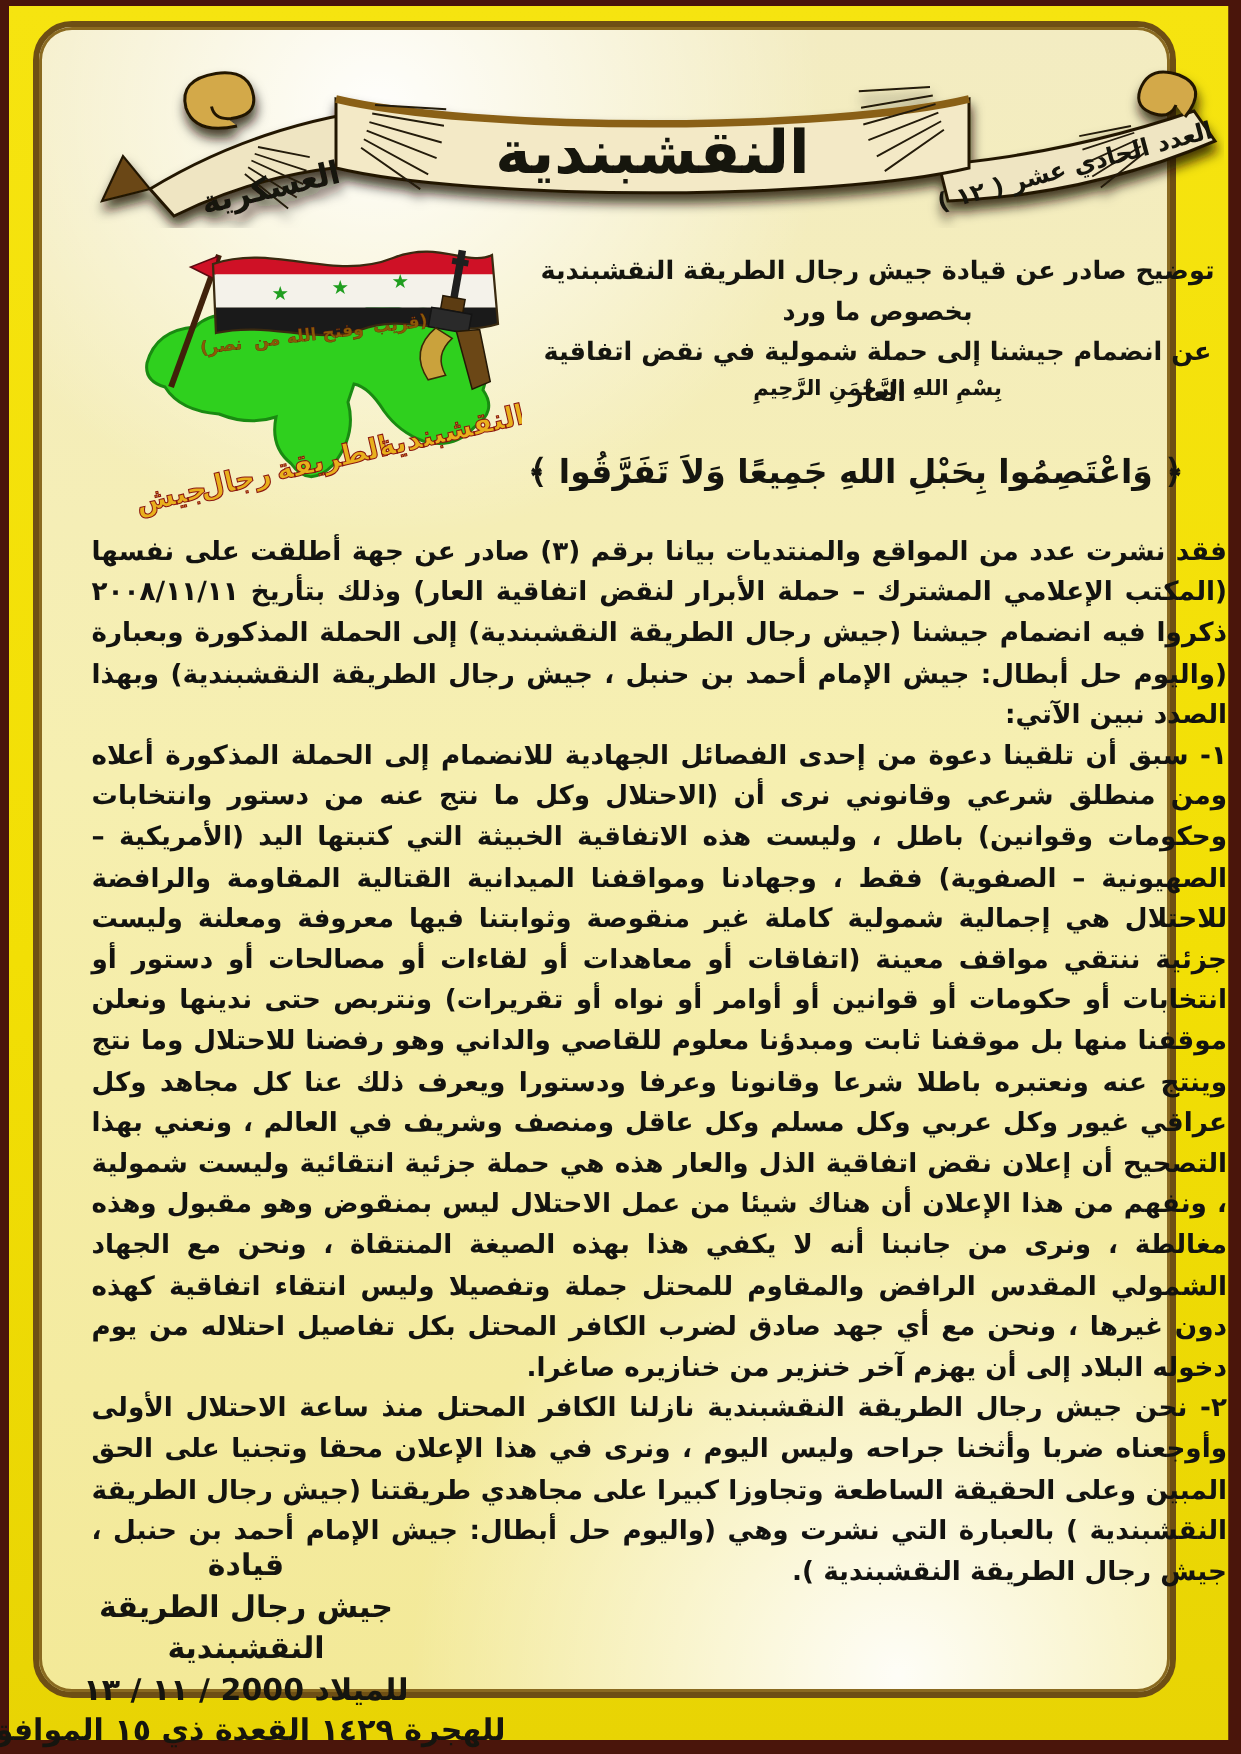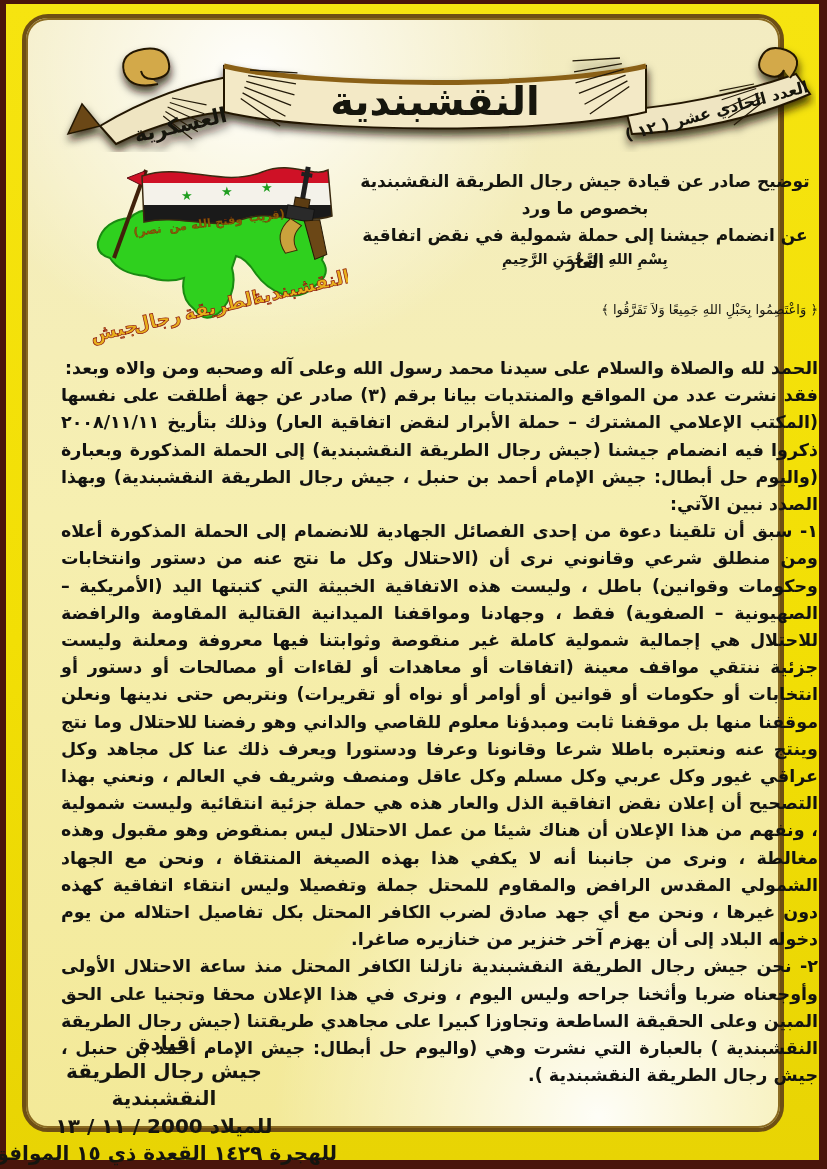--- a/index.html
+++ b/index.html
@@ -32,22 +32,22 @@
     direction:rtl;text-align:center;color:#15150f;
     font-size:17px;line-height:27px;font-weight:700;
   }
   .basmala{
     position:absolute;left:326px;top:233px;width:466px;
     direction:rtl;text-align:center;color:#15150f;
     font-size:14px;font-weight:700;
   }
   .verse{
     position:absolute;left:326px;top:284px;width:466px;
-    direction:rtl;text-align:right;color:#15150f;
-    font-size:13px;font-weight:400;
+    direction:rtl;text-align:left;color:#15150f;
+    font-size:22px;font-weight:700;
   }
   .bodytext{
     position:absolute;left:35px;top:337px;width:757px;
     direction:rtl;text-align:justify;text-align-last:right;
     color:#131310;font-size:17.5px;line-height:27.2px;font-weight:700;
   }
   .bodytext p{margin:0;padding:0;}
   .footer{
     position:absolute;left:28px;top:1012px;width:220px;
     direction:rtl;text-align:center;color:#15150f;
@@ -151,21 +151,20 @@
 
     <div class="hdr">
       <div>توضيح صادر عن قيادة جيش رجال الطريقة النقشبندية بخصوص ما ورد</div>
       <div>عن انضمام جيشنا إلى حملة شمولية في نقض اتفاقية العار</div>
     </div>
 
     <div class="basmala">بِسْمِ اللهِ الرَّحْمَنِ الرَّحِيمِ</div>
     <div class="verse">﴿ وَاعْتَصِمُوا بِحَبْلِ اللهِ جَمِيعًا وَلاَ تَفَرَّقُوا ﴾</div>
 
     <div class="bodytext">
-      <p>الحمد لله والصلاة والسلام على سيدنا محمد رسول الله وعلى آله وصحبه ومن والاه وبعد:</p>
       <p>فقد نشرت عدد من المواقع والمنتديات بيانا برقم (٣) صادر عن جهة أطلقت على نفسها (المكتب الإعلامي المشترك – حملة الأبرار لنقض اتفاقية العار) وذلك بتأريخ ٢٠٠٨/١١/١١ ذكروا فيه انضمام جيشنا (جيش رجال الطريقة النقشبندية) إلى الحملة المذكورة وبعبارة (واليوم حل أبطال: جيش الإمام أحمد بن حنبل ، جيش رجال الطريقة النقشبندية) وبهذا الصدد نبين الآتي:</p>
       <p>١- سبق أن تلقينا دعوة من إحدى الفصائل الجهادية للانضمام إلى الحملة المذكورة أعلاه ومن منطلق شرعي وقانوني نرى أن (الاحتلال وكل ما نتج عنه من دستور وانتخابات وحكومات وقوانين) باطل ، وليست هذه الاتفاقية الخبيثة التي كتبتها اليد (الأمريكية – الصهيونية – الصفوية) فقط ، وجهادنا ومواقفنا الميدانية القتالية المقاومة والرافضة للاحتلال هي إجمالية شمولية كاملة غير منقوصة وثوابتنا فيها معروفة ومعلنة وليست جزئية ننتقي مواقف معينة (اتفاقات أو معاهدات أو لقاءات أو مصالحات أو دستور أو انتخابات أو حكومات أو قوانين أو أوامر أو نواه أو تقريرات) ونتربص حتى ندينها ونعلن موقفنا منها بل موقفنا ثابت ومبدؤنا معلوم للقاصي والداني وهو رفضنا للاحتلال وما نتج وينتج عنه ونعتبره باطلا شرعا وقانونا وعرفا ودستورا ويعرف ذلك عنا كل مجاهد وكل عراقي غيور وكل عربي وكل مسلم وكل عاقل ومنصف وشريف في العالم ، ونعني بهذا التصحيح أن إعلان نقض اتفاقية الذل والعار هذه هي حملة جزئية انتقائية وليست شمولية ، ونفهم من هذا الإعلان أن هناك شيئا من عمل الاحتلال ليس بمنقوض وهو مقبول وهذه مغالطة ، ونرى من جانبنا أنه لا يكفي هذا بهذه الصيغة المنتقاة ، ونحن مع الجهاد الشمولي المقدس الرافض والمقاوم للمحتل جملة وتفصيلا وليس انتقاء اتفاقية كهذه دون غيرها ، ونحن مع أي جهد صادق لضرب الكافر المحتل بكل تفاصيل احتلاله من يوم دخوله البلاد إلى أن يهزم آخر خنزير من خنازيره صاغرا.</p>
       <p>٢- نحن جيش رجال الطريقة النقشبندية نازلنا الكافر المحتل منذ ساعة الاحتلال الأولى وأوجعناه ضربا وأثخنا جراحه وليس اليوم ، ونرى في هذا الإعلان محقا وتجنيا على الحق المبين وعلى الحقيقة الساطعة وتجاوزا كبيرا على مجاهدي طريقتنا (جيش رجال الطريقة النقشبندية ) بالعبارة التي نشرت وهي (واليوم حل أبطال: جيش الإمام أحمد بن حنبل ، جيش رجال الطريقة النقشبندية ).</p>
     </div>
 
     <div class="footer">
       <div>قيادة</div>
       <div>جيش رجال الطريقة النقشبندية</div>
       <div class="date-row">
           <span class="w">١٣</span>

